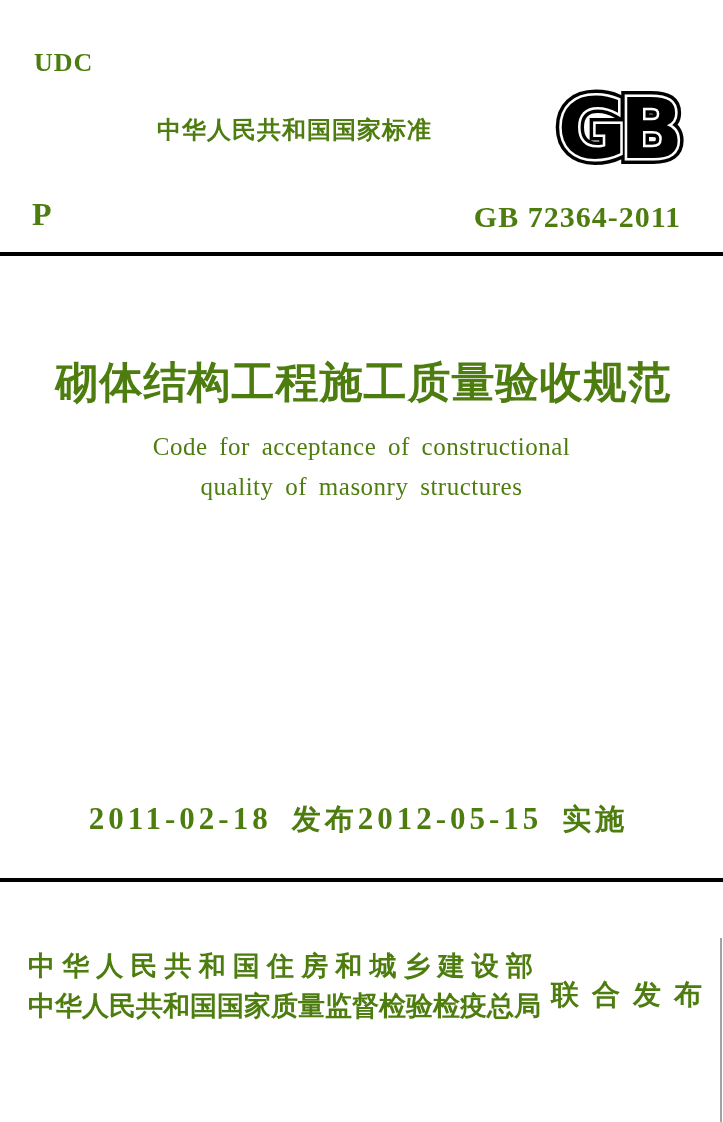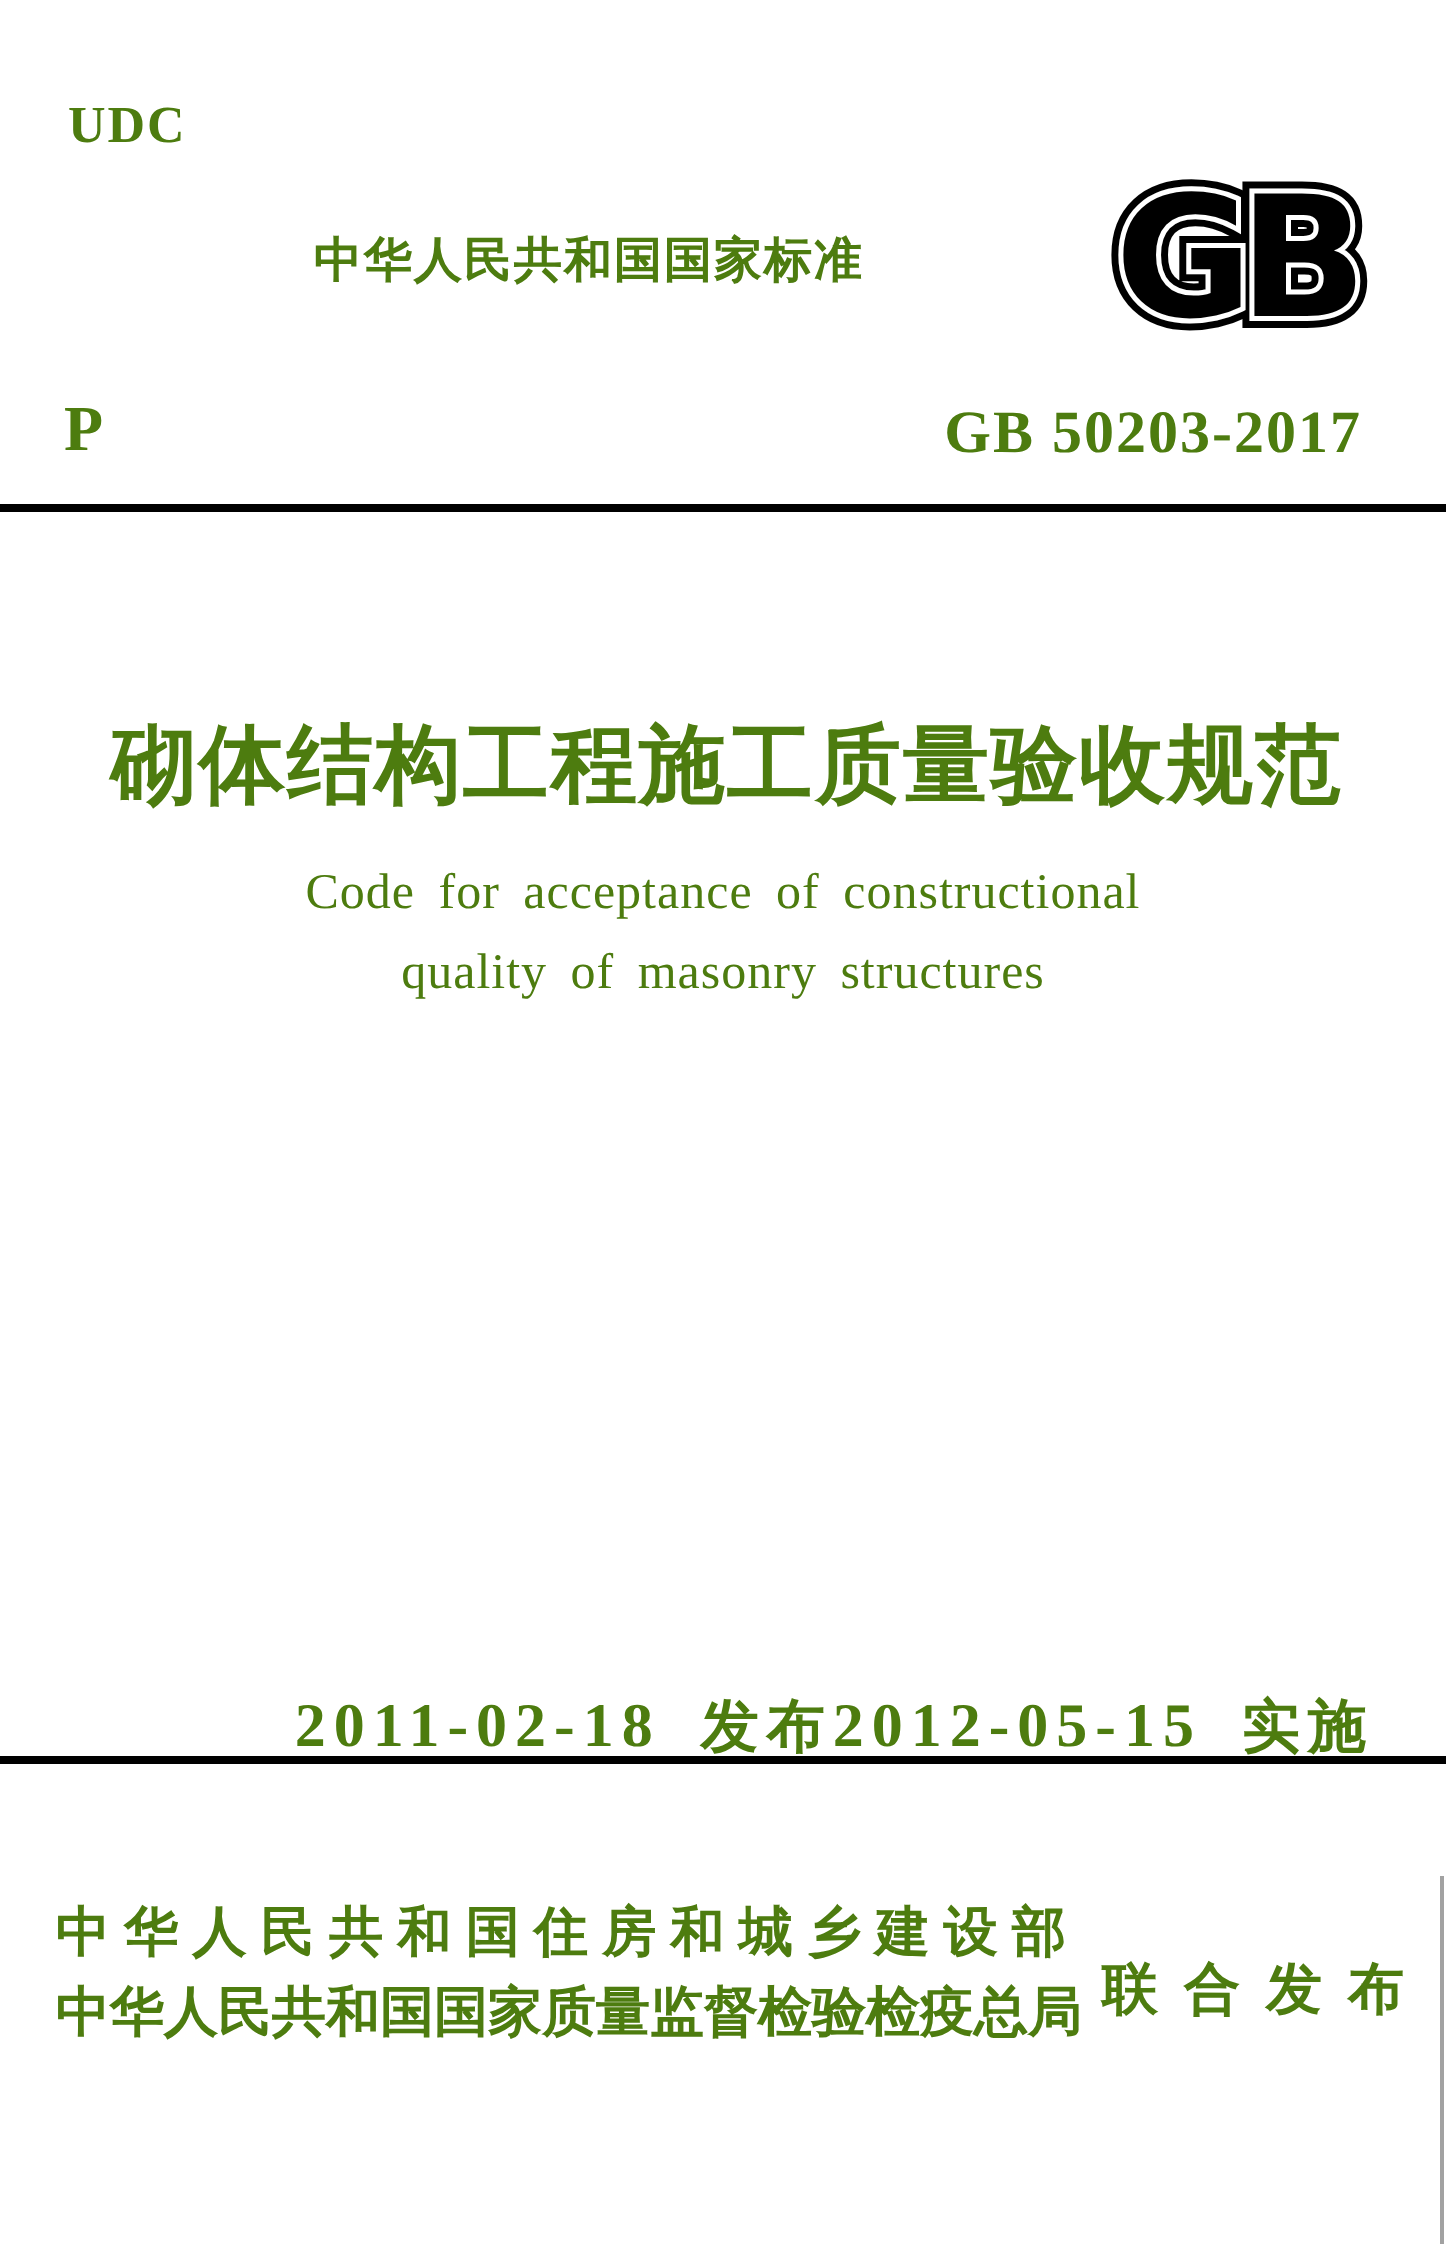--- a/index.html
+++ b/index.html
@@ -104,23 +104,23 @@
     letter-spacing: 0.5px;
     white-space: nowrap;
   }
   .title-en.line1 { top: 433px; }
   .title-en.line2 { top: 473px; }
 
   .dates-row {
     position: absolute;
     left: 30px;
     right: 36px;
-    top: 844px;
+    top: 800px;
     display: flex;
-    justify-content: flex-end;
+    justify-content: center;
     align-items: baseline;
   }
   .date-group { white-space: nowrap; }
   .date-val {
     font-family: "Liberation Serif", serif;
     font-weight: bold;
     font-size: 31px;
     letter-spacing: 4px;
   }
   .date-label {
@@ -184,21 +184,21 @@
     <svg width="152" height="102" viewBox="0 0 152 102" xmlns="http://www.w3.org/2000/svg">
 
       <text x="76" y="84" text-anchor="middle" font-family="'DejaVu Sans', sans-serif" font-weight="bold" font-size="84" letter-spacing="-7" fill="#000" stroke="#000" stroke-width="12">GB</text>
       <text x="76" y="84" text-anchor="middle" font-family="'DejaVu Sans', sans-serif" font-weight="bold" font-size="84" letter-spacing="-7" fill="none" stroke="#fff" stroke-width="5">GB</text>
       <text x="76" y="84" text-anchor="middle" font-family="'DejaVu Sans', sans-serif" font-weight="bold" font-size="84" letter-spacing="-7" fill="#000">GB</text>
     </svg>
   </div>
 
   <div class="doc-class">P</div>
 
-  <div class="std-code">GB 50203-2017</div>
+  <div class="std-code">GB 72364-2011</div>
 
   <div class="rule rule-top"></div>
 
   <h1 class="title-zh">砌体结构工程施工质量验收规范</h1>
 
   <div class="title-en line2">quality of masonry structures</div>
   <div class="title-en line1">Code for acceptance of constructional</div>
 
   <div class="dates-row">
     <div class="date-group">

